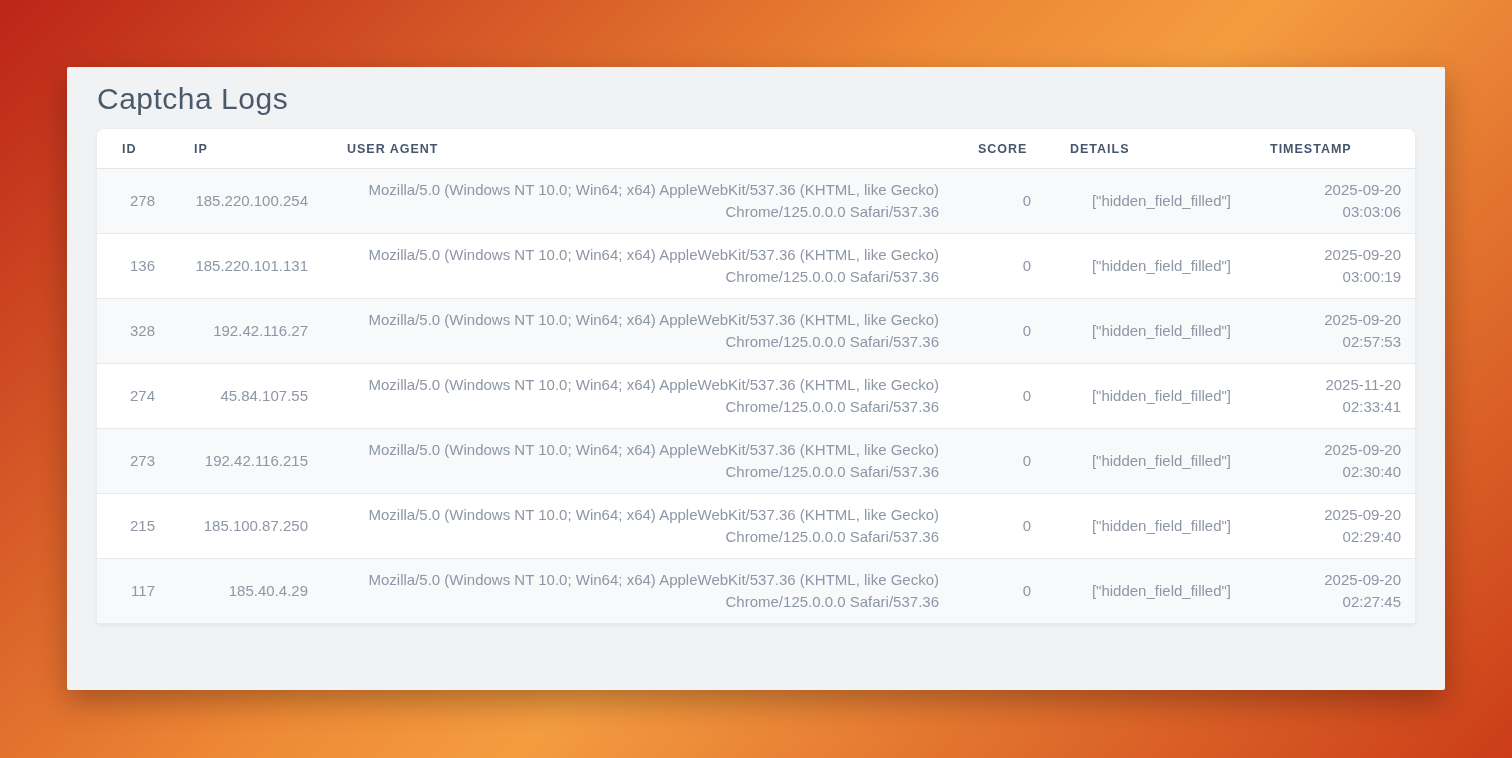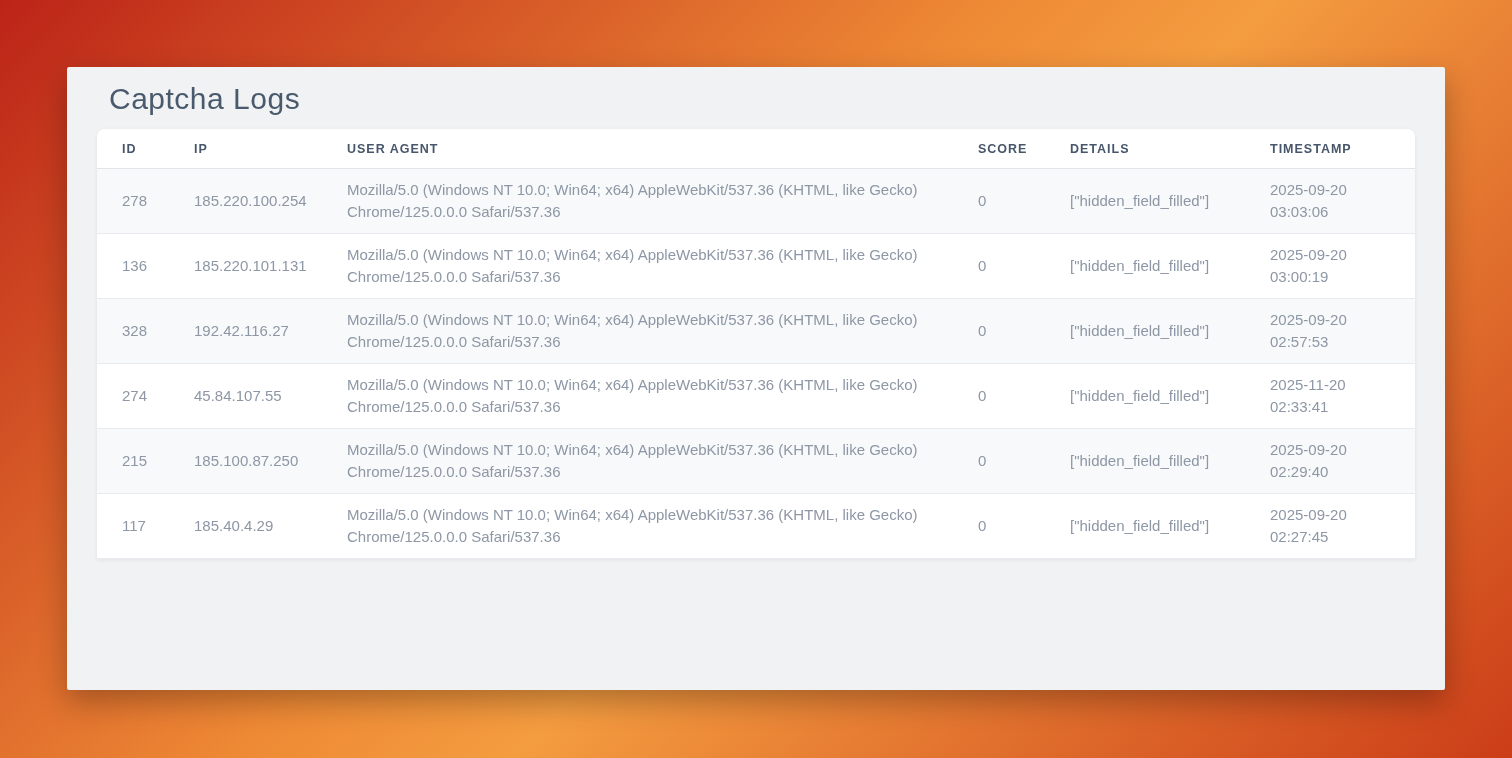--- a/index.html
+++ b/index.html
@@ -16,21 +16,20 @@
     border-radius: 2px;
     box-shadow: 0 12px 30px rgba(0,0,0,0.28);
     overflow: hidden;
   }
   .card-title {
     font-size: 30px;
     font-weight: 500;
     color: #4a5a6d;
     letter-spacing: 0.5px;
     padding: 15px 30px 13px 30px;
-    margin-left: 12px;
   }
   .table-wrap {
     margin: 0 30px;
     background: #ffffff;
     border-radius: 8px 8px 0 0;
     box-shadow: 0 1px 4px rgba(0,0,0,0.07);
     overflow: hidden;
   }
   table {
     width: 100%;
@@ -53,21 +52,21 @@
   }
   tbody td {
     font-size: 15px;
     color: #8d97a5;
     line-height: 22px;
     padding: 10px 14px 10px 25px;
     vertical-align: middle;
     border-bottom: 1px solid #e8eaed;
     overflow: hidden;
   }
-  tbody tr { height: 65px; background: #ffffff; }
+  tbody tr { height: 65px; background: #ffffff; text-align: right; }
   tbody tr:nth-child(odd) { background: #f8f9fa; }
   col.c-id { width: 72px; }
   col.c-ip { width: 153px; }
   col.c-ua { width: 631px; }
   col.c-score { width: 92px; }
   col.c-details { width: 200px; }
 </style>
 </head>
 <body>
 
@@ -121,20 +120,28 @@
   </tr>
           <tr>
     <td>274</td>
     <td>45.84.107.55</td>
     <td>Mozilla/5.0 (Windows NT 10.0; Win64; x64) AppleWebKit/537.36 (KHTML, like Gecko) Chrome/125.0.0.0 Safari/537.36</td>
     <td>0</td>
     <td>["hidden_field_filled"]</td>
     <td>2025-11-20 02:33:41</td>
   </tr>
           <tr>
+    <td>273</td>
+    <td>192.42.116.215</td>
+    <td>Mozilla/5.0 (Windows NT 10.0; Win64; x64) AppleWebKit/537.36 (KHTML, like Gecko) Chrome/125.0.0.0 Safari/537.36</td>
+    <td>0</td>
+    <td>["hidden_field_filled"]</td>
+    <td>2025-09-20 02:30:40</td>
+  </tr>
+          <tr>
     <td>215</td>
     <td>185.100.87.250</td>
     <td>Mozilla/5.0 (Windows NT 10.0; Win64; x64) AppleWebKit/537.36 (KHTML, like Gecko) Chrome/125.0.0.0 Safari/537.36</td>
     <td>0</td>
     <td>["hidden_field_filled"]</td>
     <td>2025-09-20 02:29:40</td>
   </tr>
           <tr>
     <td>117</td>
     <td>185.40.4.29</td>

